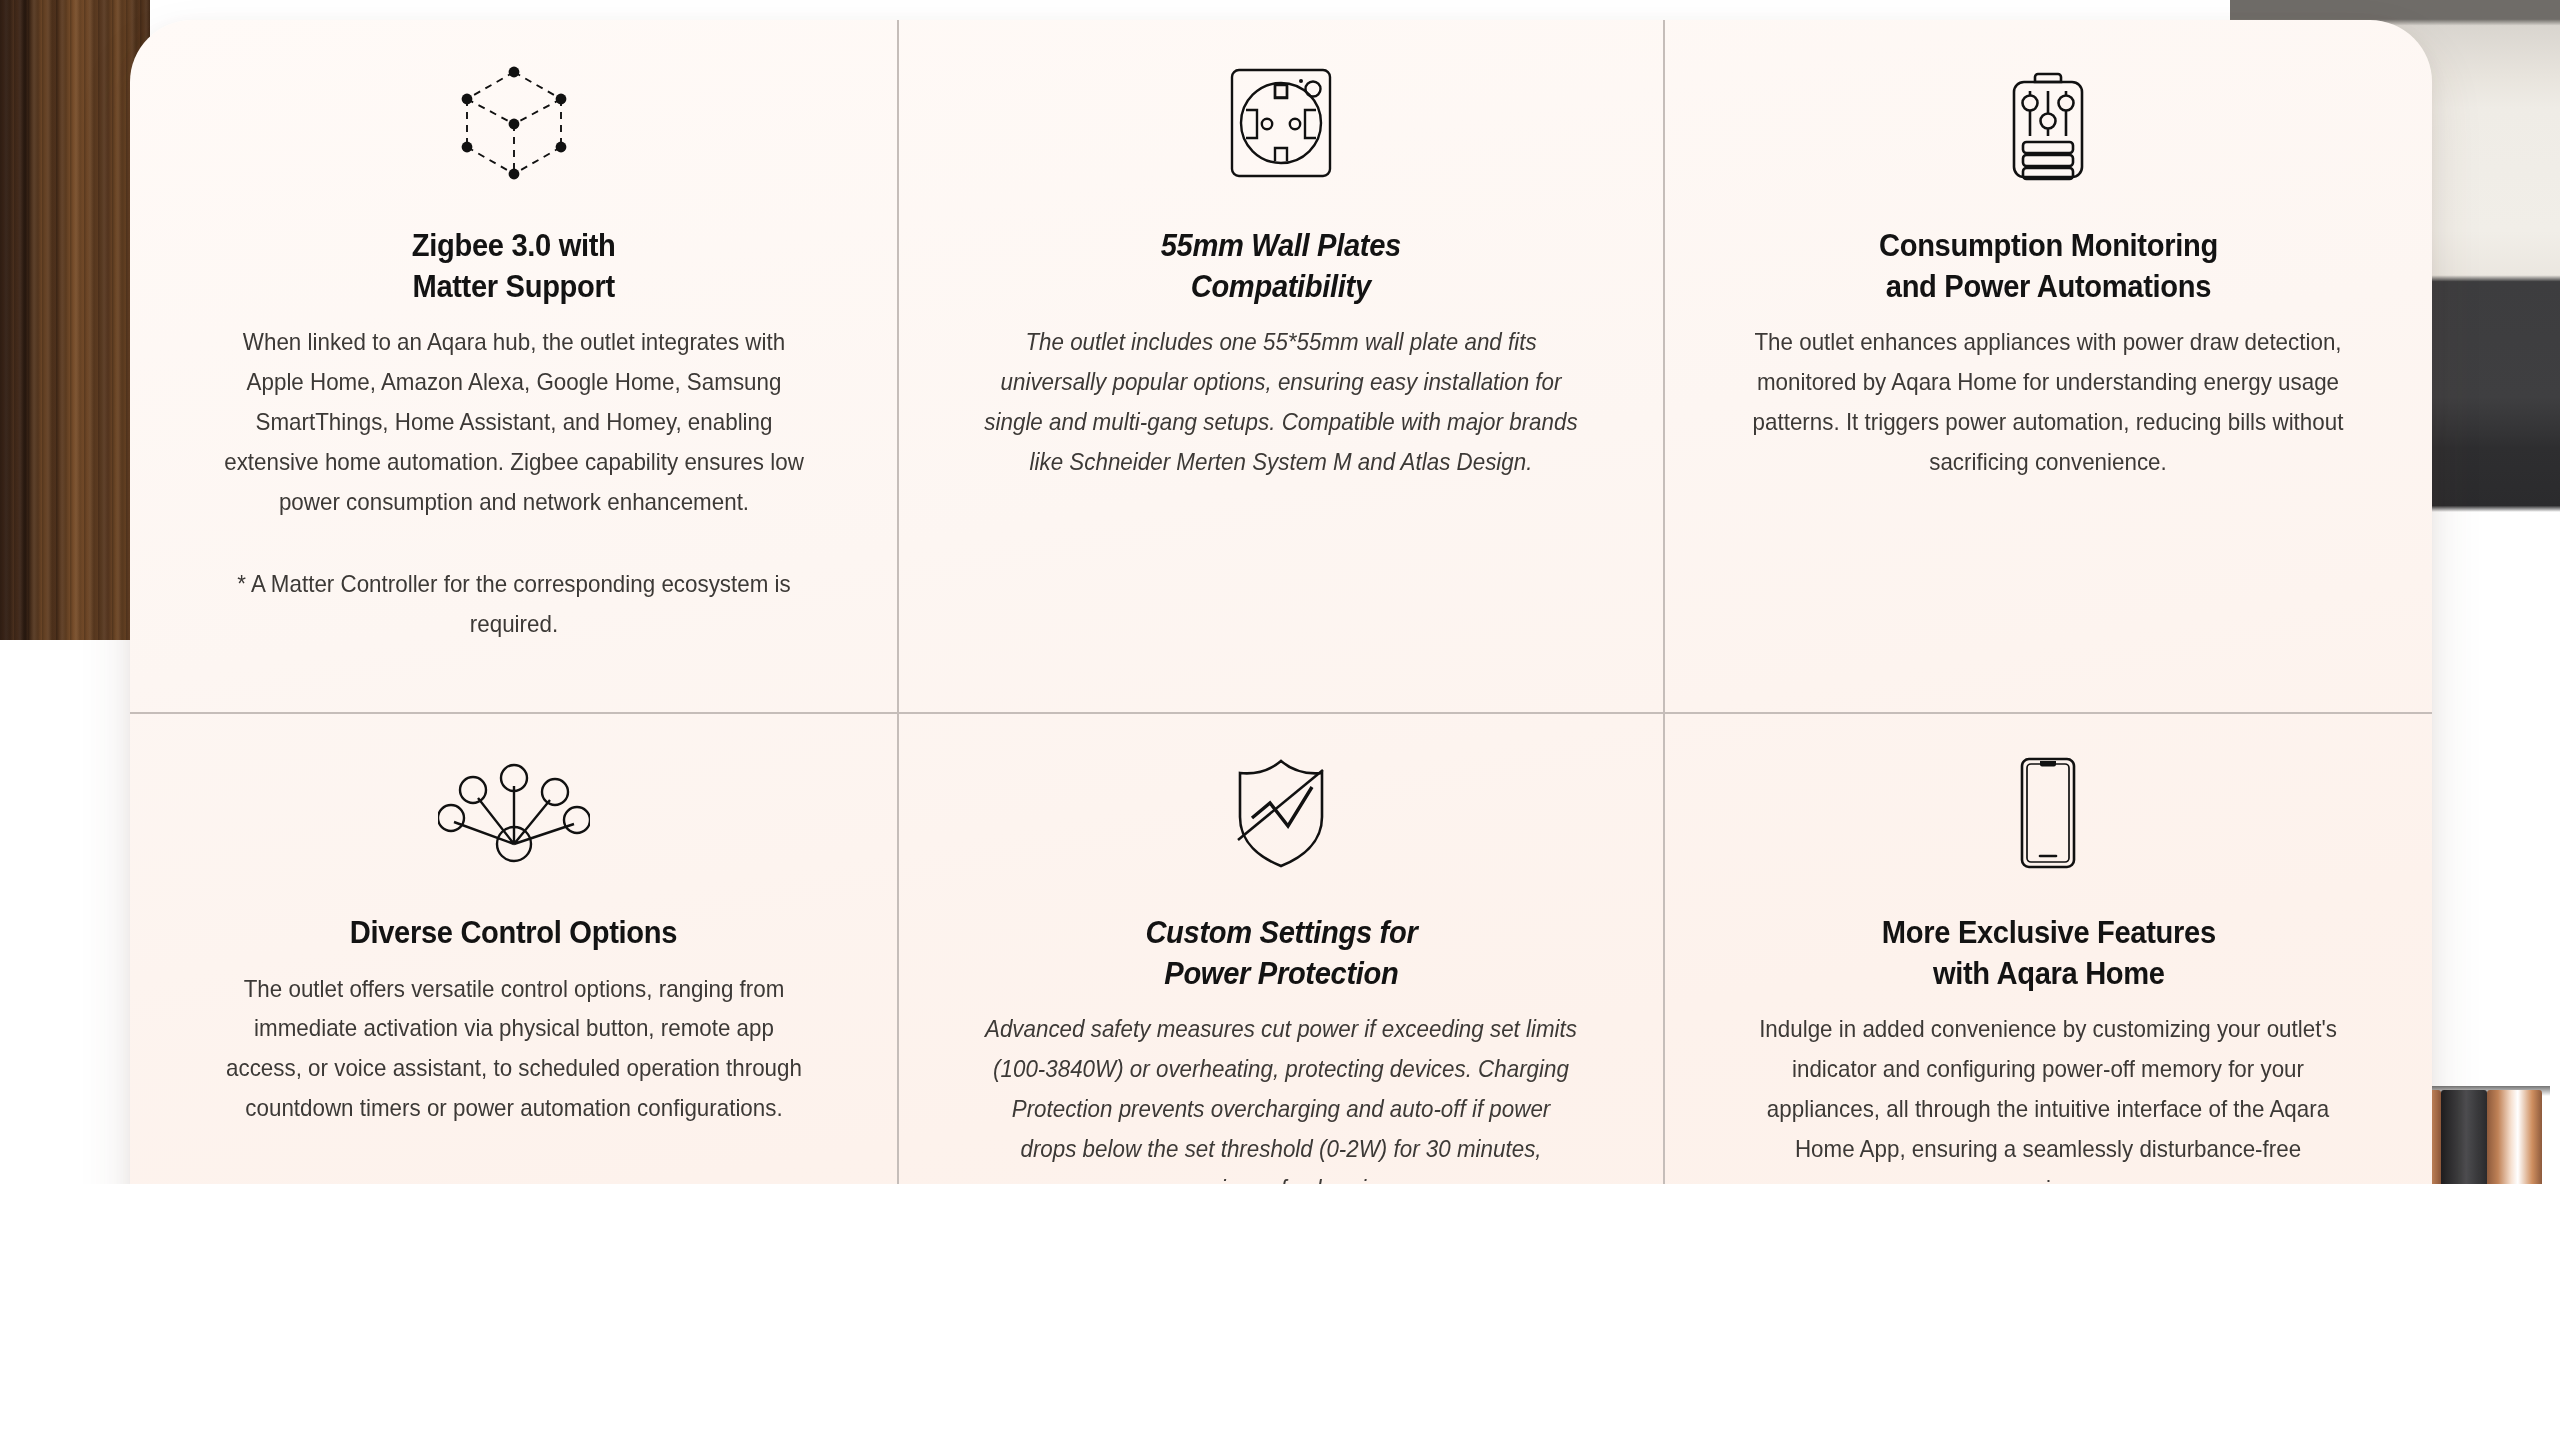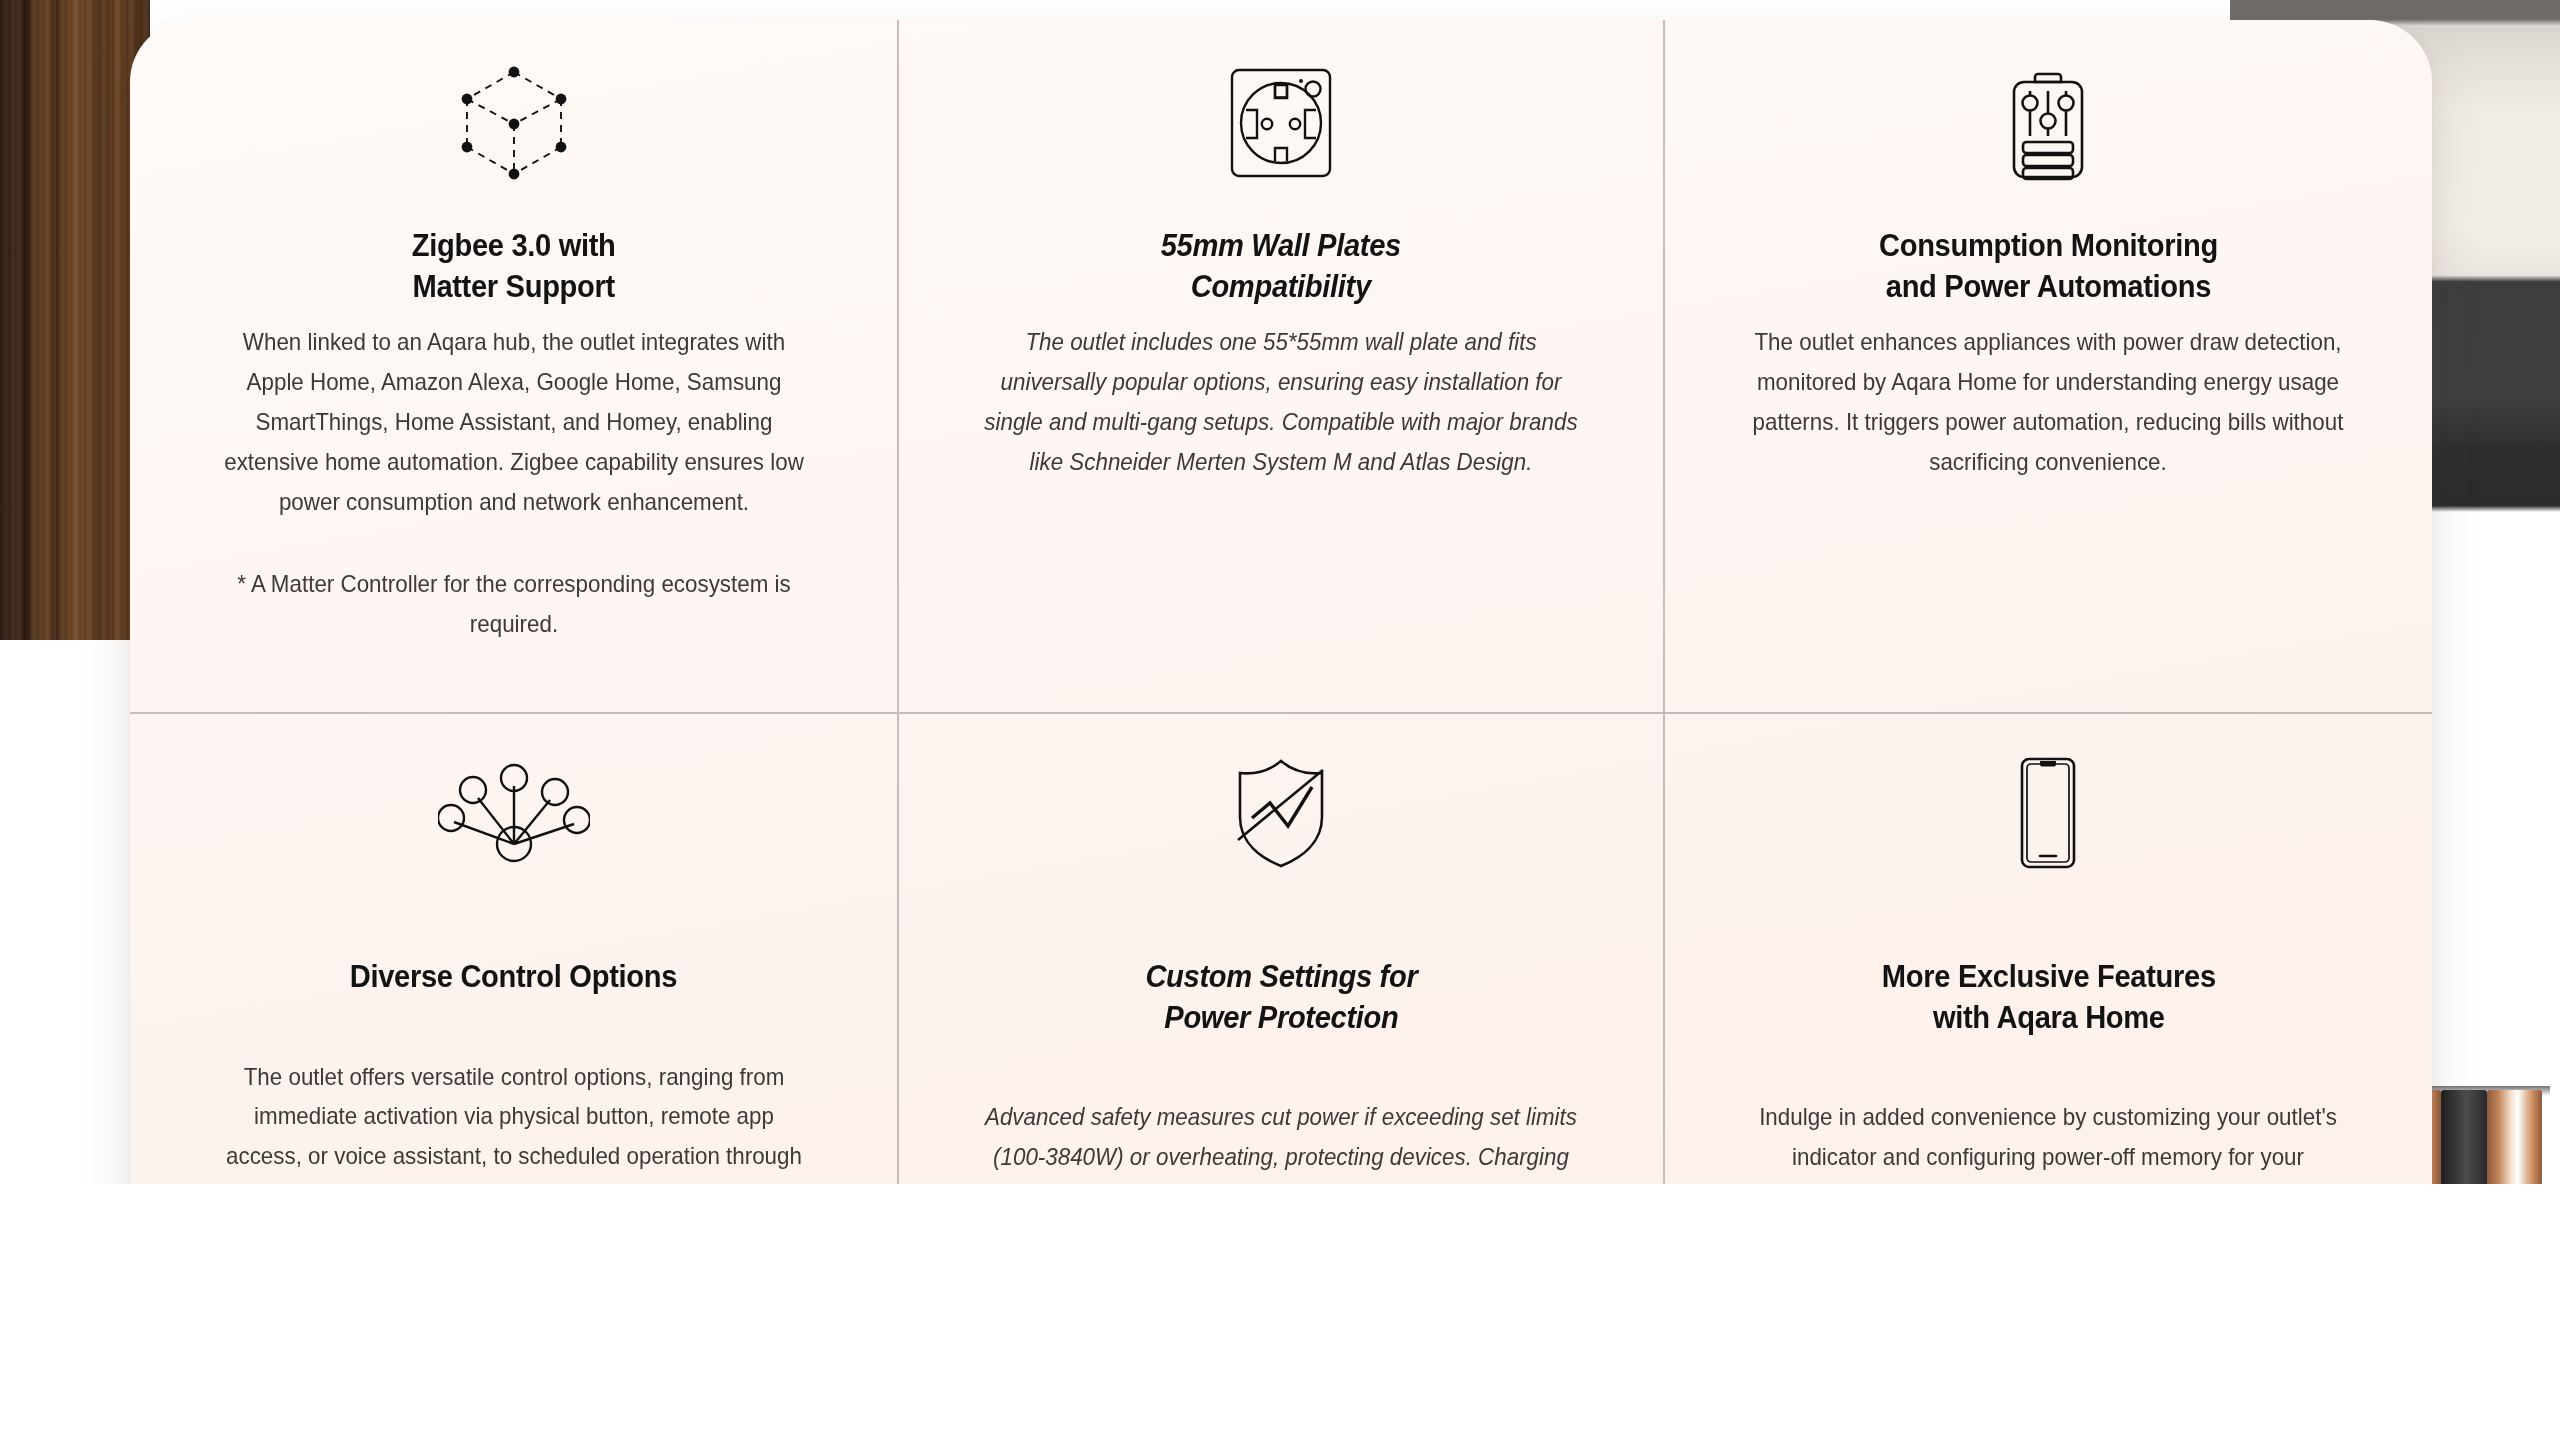--- a/index.html
+++ b/index.html
@@ -117,21 +117,21 @@
   .feature-cell {
     position: relative;
     padding: 0 46px;
     display: flex;
     flex-direction: column;
     align-items: center;
   }
 
   
   .feature-cell.col-mid  { border-left: 2px solid #c5bdb9; border-right: 2px solid #c5bdb9; font-style: italic; }
-  .feature-cell.row-btm  { border-top: 2px solid #c5bdb9; gap: 44px; }
+  .feature-cell.row-btm  { border-top: 2px solid #c5bdb9; }
 
   
   .icon-slot {
     height: 205px;
     display: flex;
     align-items: center;
     justify-content: center;
   }
   .row-btm .icon-slot { height: 198px; }
   .icon-slot svg { display: block; }

